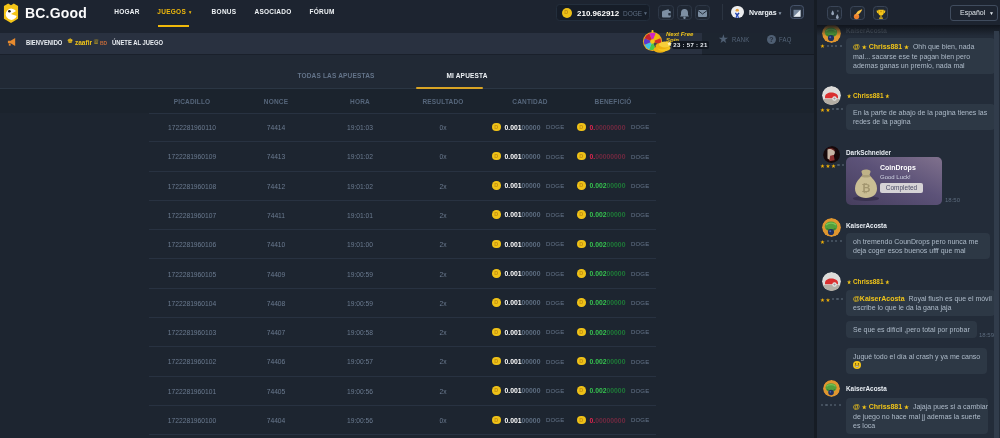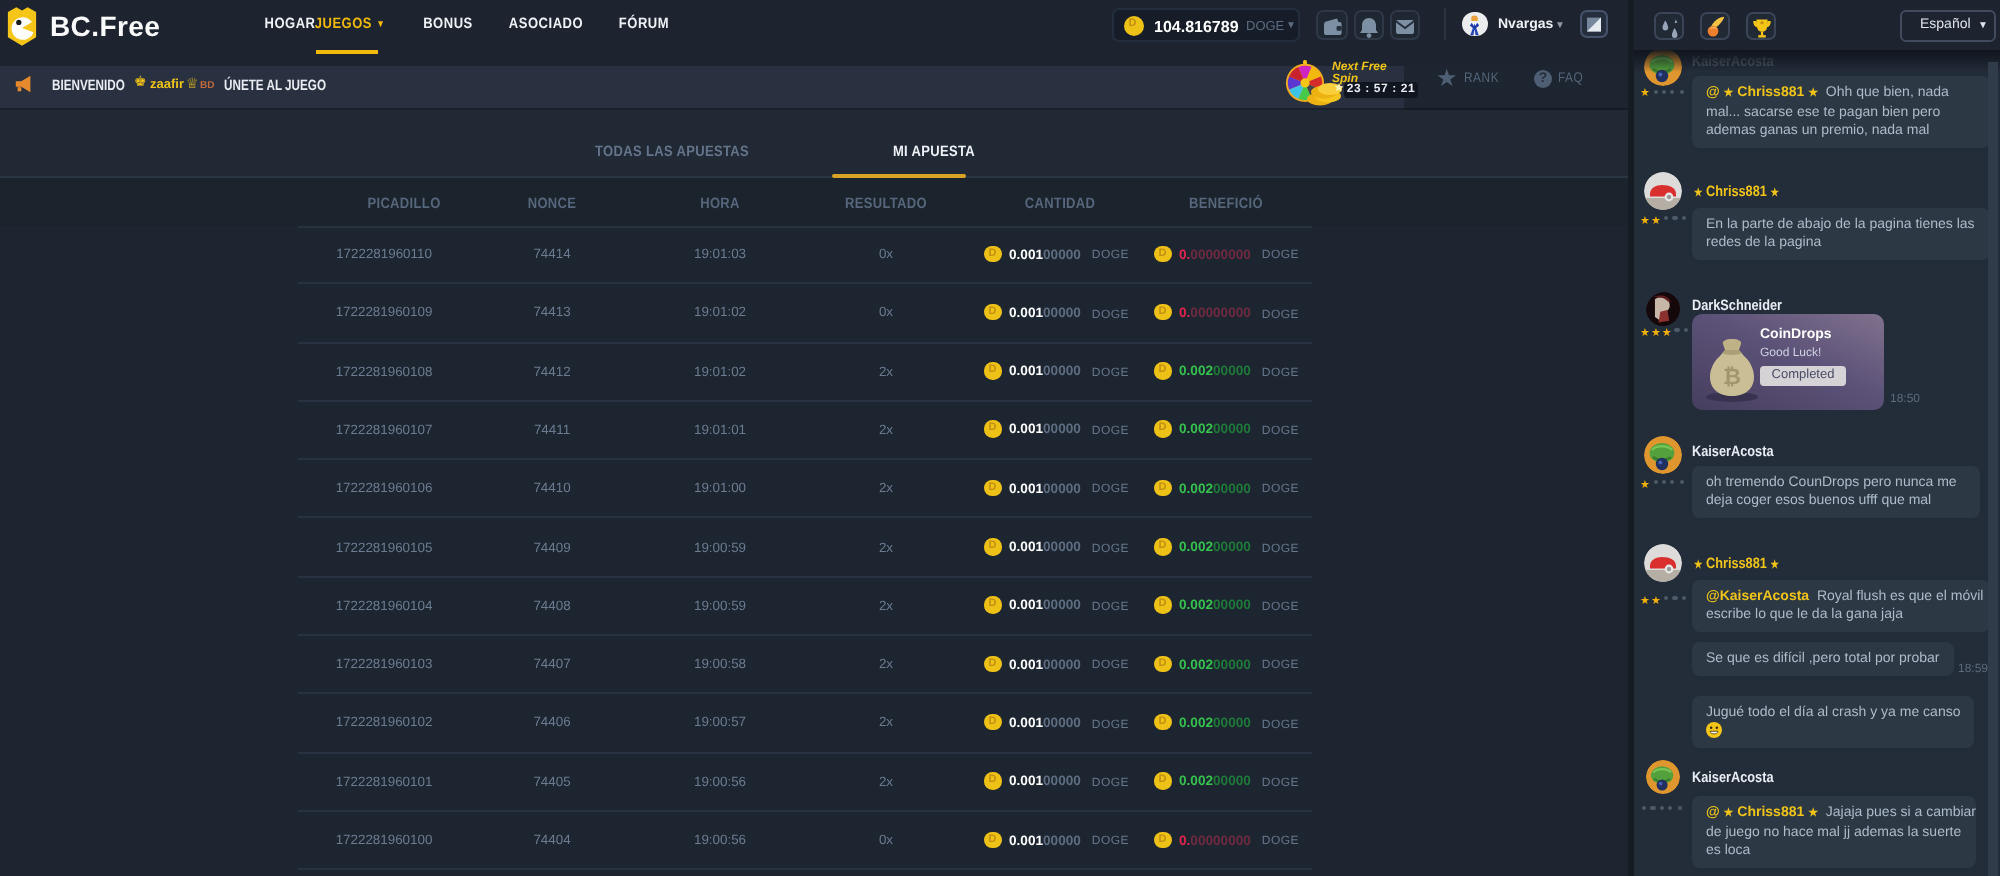--- a/index.html
+++ b/index.html
@@ -65,31 +65,31 @@
 #scrollbar { position:absolute; left:176.5px; top:31px; width:5px; height:407px; background:#313c4b; }
 </style></head>
 <body>
 
 <div id="header">
   <svg style="position:absolute; left:3px; top:3px;" width="16" height="20" viewBox="0 0 17 21">
     <path d="M1 3 L5.5 0.5 L8.5 2.2 L11.5 0.5 L16 3 L16 16.5 L8.5 21 L1 16.5 Z" fill="#f5c518"></path>
     <path d="M8.5 11.5 L14.2 9.2 A6 6 0 1 0 14.2 14.6 Z" fill="#ffffff" transform="rotate(-8 8.5 11.5)"></path>
     <circle cx="6.8" cy="8.6" r="1.4" fill="#17181b"></circle>
   </svg>
-  <div id="logo-tx">BC.Free</div>
-  <div class="nav" style="left:145px;"><i>HOGAR</i></div>
+  <div id="logo-tx">BC.Good</div>
+  <div class="nav" style="left:127px;"><i>HOGAR</i></div>
   <div class="nav" style="left:175px; color:#f0b90b;"><i>JUEGOS&nbsp;<span style="font-size:5px; vertical-align:0.5px;">▼</span></i></div>
   <div id="nav-underline"></div>
   <div class="nav" style="left:224px;"><i>BONUS</i></div>
   <div class="nav" style="left:273px;"><i>ASOCIADO</i></div>
   <div class="nav" style="left:322px;"><i>FÓRUM</i></div>
 
   <div id="pill">
     <span class="coin" style="position:absolute; left:5px; top:3px; width:10px; height:10px; margin:0;"></span>
-    <span style="position:absolute; left:20px; top:4px; font-size:8px; font-weight:bold; color:#fff;">104.816789</span>
+    <span style="position:absolute; left:20px; top:4px; font-size:8px; font-weight:bold; color:#fff;">210.962912</span>
     <span style="position:absolute; left:66px; top:5px; font-size:6.5px; color:#5c6c80;">DOGE</span>
     <span style="position:absolute; left:86px; top:5px; font-size:5px; color:#5c6c80;">▼</span>
   </div>
   <div class="hbtn" style="left:658px;"><svg style="margin:0.5px 0 0 -0.5px" width="15" height="13" viewBox="0 0 15 13">
         <path d="M3.2 4 L9.5 2.2 L10.2 4 Z" fill="#7d8fa3"></path>
         <rect x="3" y="4" width="8.8" height="6.5" rx="1" fill="#7d8fa3"></rect>
         <rect x="9.3" y="6" width="2.5" height="2.4" rx="0.6" fill="#252f3d"></rect>
       </svg></div>
   <div class="hbtn" style="left:676.5px;"><svg style="margin:0.5px 0 0 -0.5px" width="15" height="13" viewBox="0 0 15 13">
         <path d="M7.5 2 C9.7 2 11 3.6 11 5.8 L11 8 L12 9.5 L3 9.5 L4 8 L4 5.8 C4 3.6 5.3 2 7.5 2 Z" fill="#7d8fa3"></path>
@@ -160,21 +160,21 @@
   <span style="position:absolute; left:779px; top:2.5px; font-size:7px; color:#556579; transform:scaleX(0.85); transform-origin:0 0; letter-spacing:0.3px;">FAQ</span>
 </div>
 
 <div id="main">
   <div id="tabstrip"></div>
   <div class="tab" id="tab1"><i>TODAS LAS APUESTAS</i></div>
   <div class="tab" id="tab2"><i>MI APUESTA</i></div>
   <div id="tabline"></div>
   <div id="tab-underline"></div>
   <div id="thead">
-    <span class="th" style="left:202px;text-align:right;"><i>PICADILLO</i></span>
+    <span class="th" style="left:192px;text-align:right;"><i>PICADILLO</i></span>
     <span class="th" style="left:276px;"><i>NONCE</i></span>
     <span class="th" style="left:360px;"><i>HORA</i></span>
     <span class="th" style="left:443px;"><i>RESULTADO</i></span>
     <span class="th" style="left:530px;"><i>CANTIDAD</i></span>
     <span class="th" style="left:613px;"><i>BENEFICIÓ</i></span>
   </div>
   <div id="tbl">
 <span style="position:absolute; left:149px; top:112.5px; width:507px; height:1px; background:#283241;"></span>
 <div class="trow" style="top:113.0px">
 <span class="c1">1722281960110</span>

